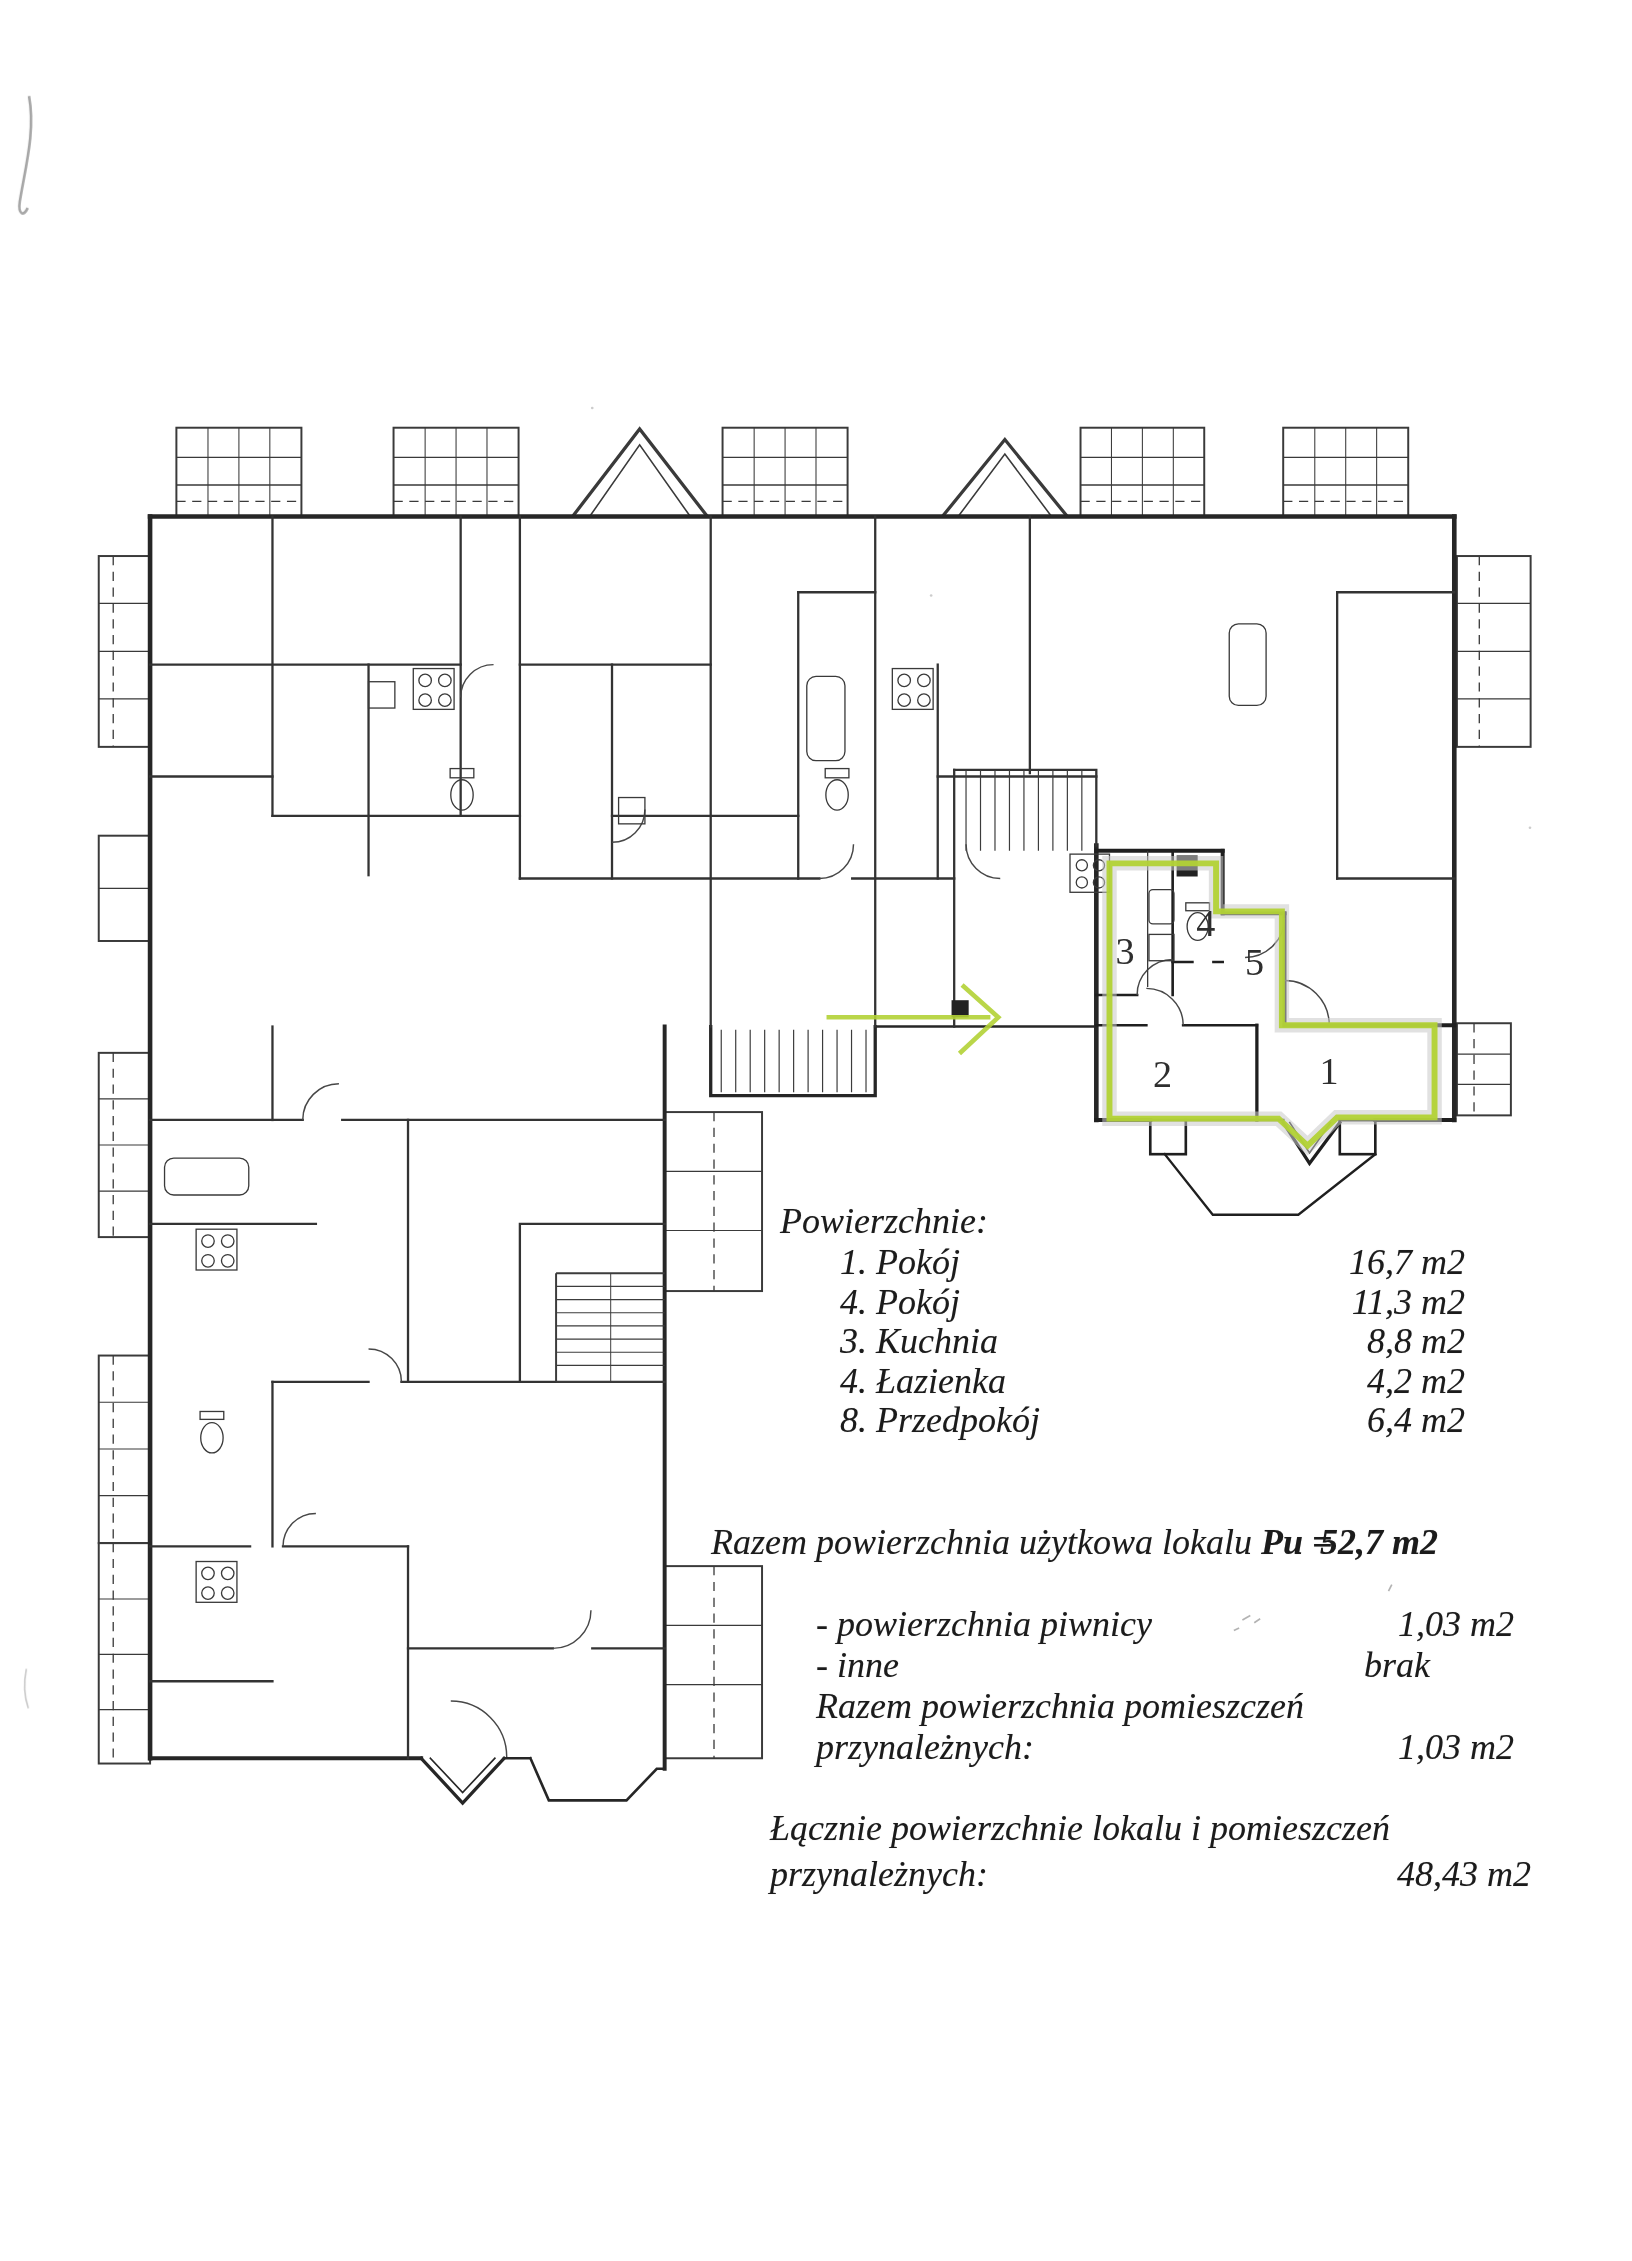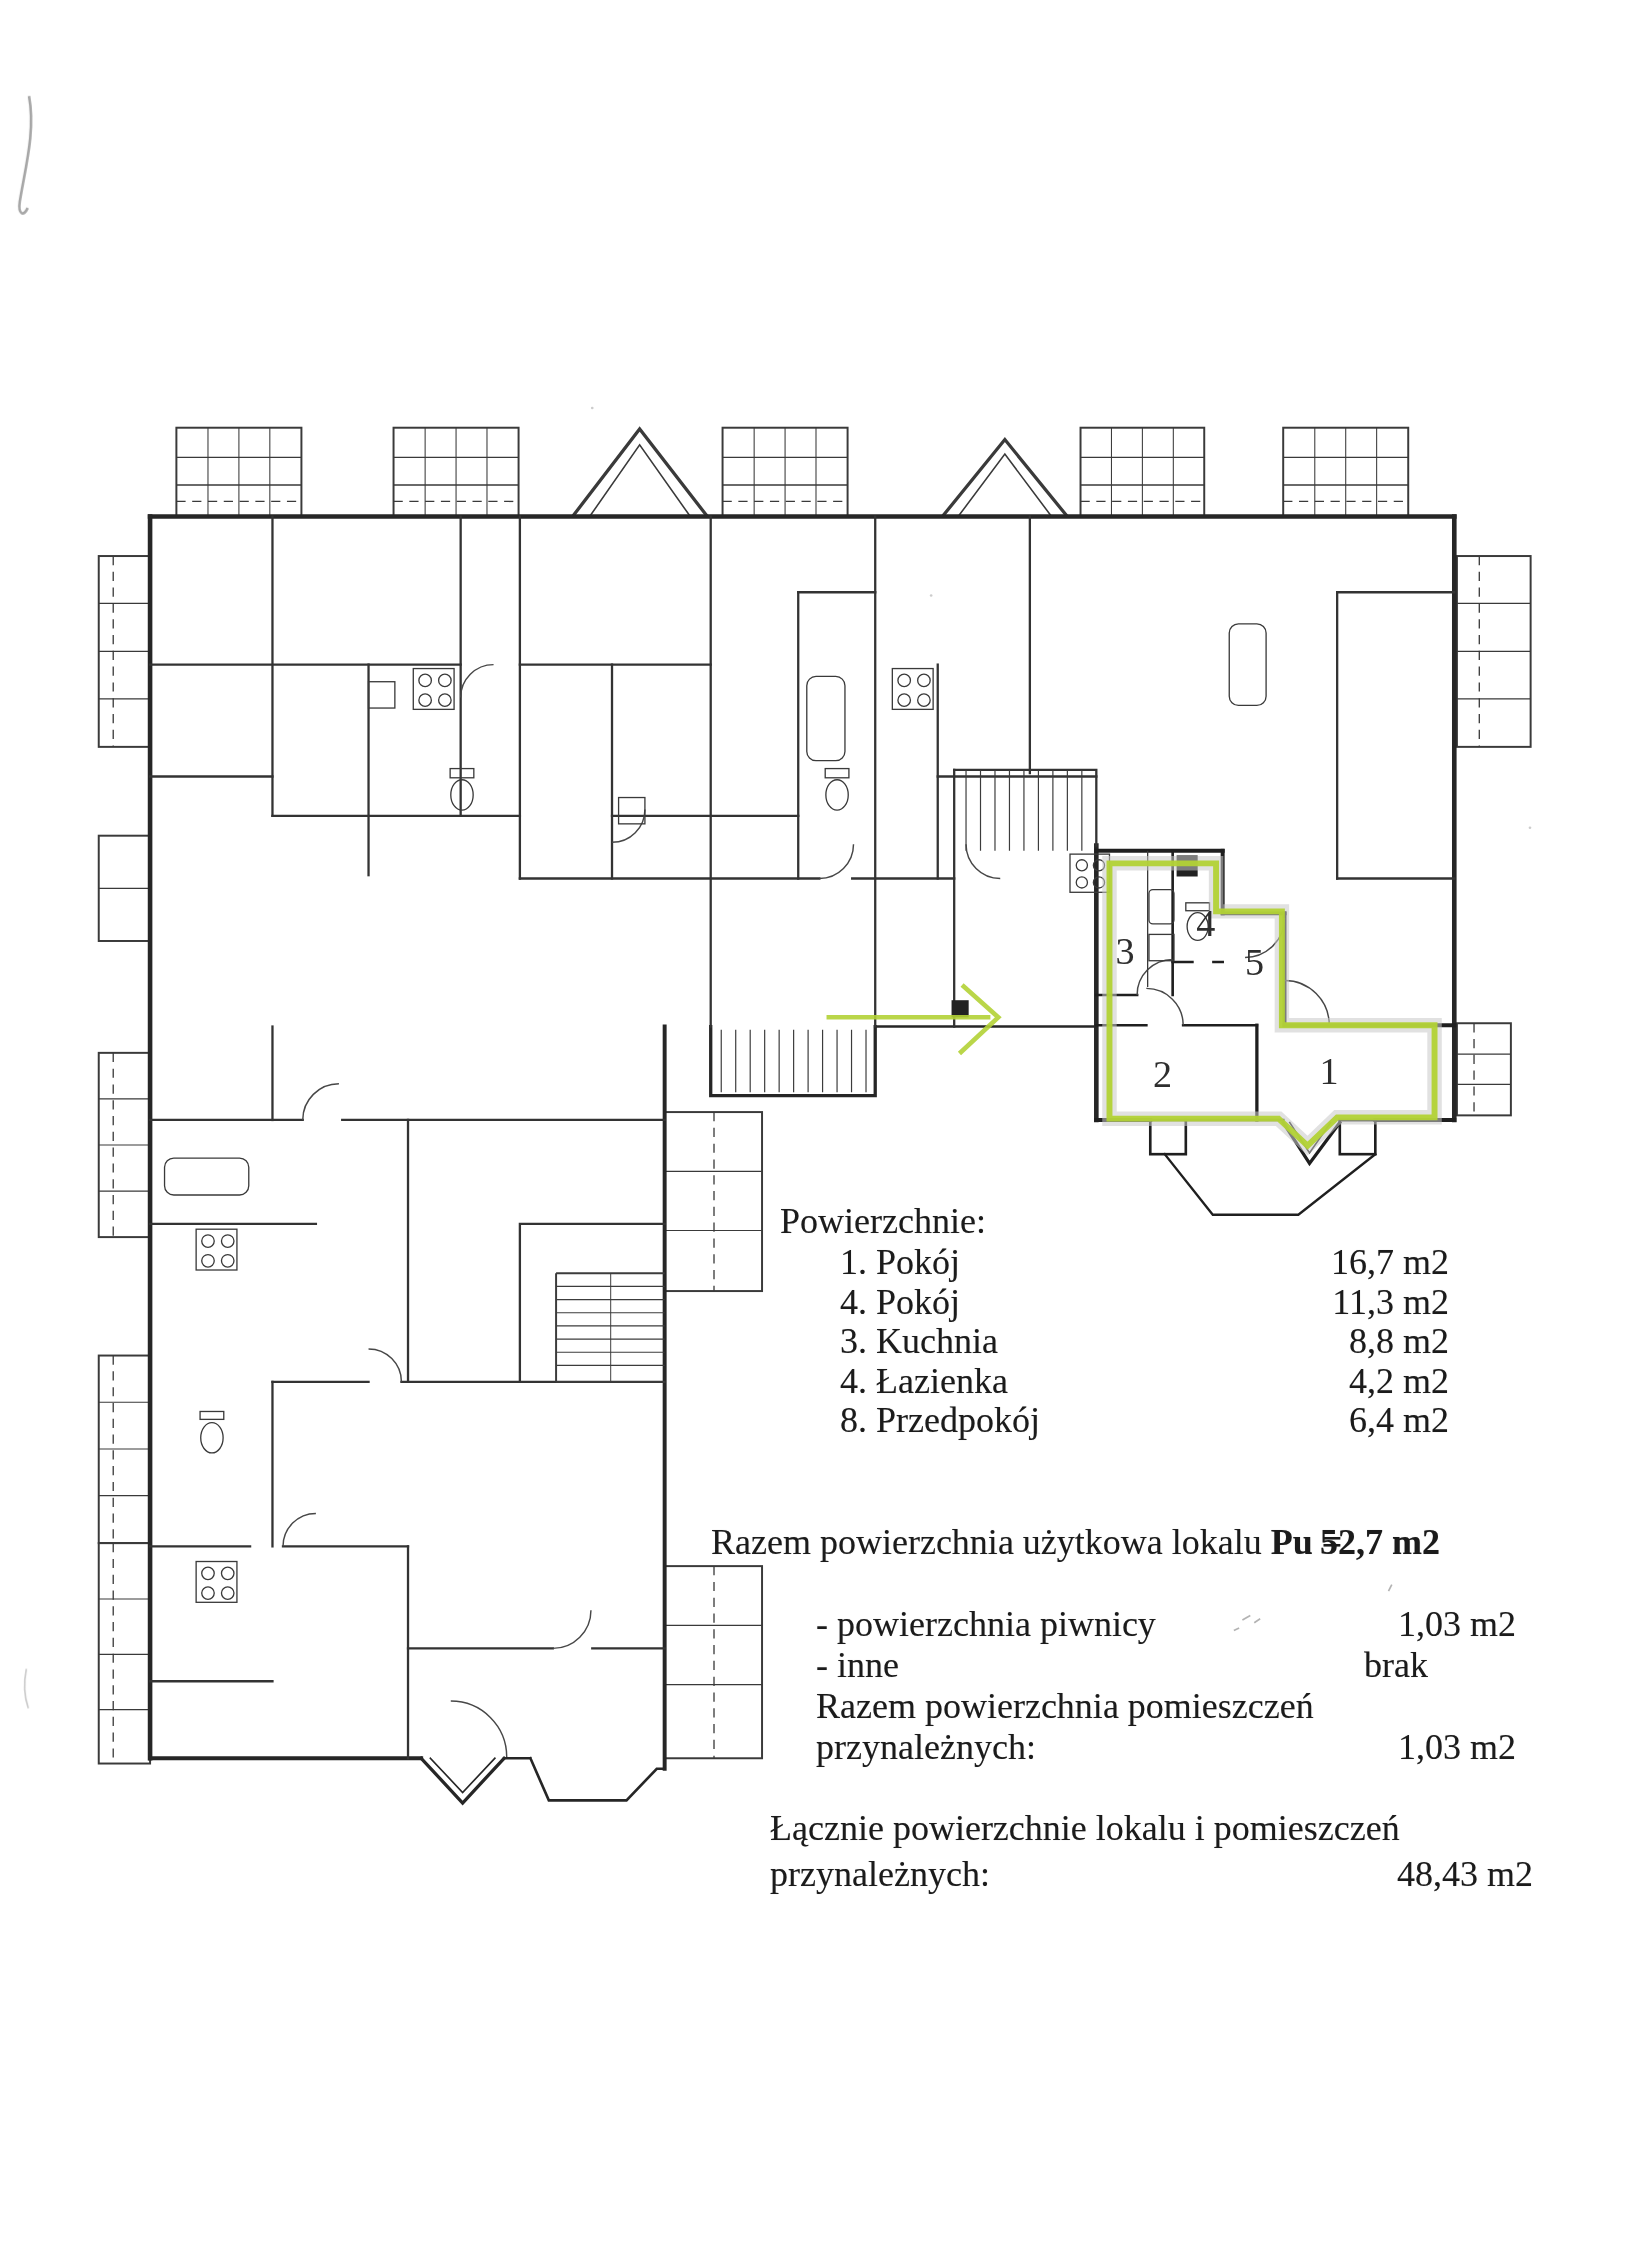--- a/index.html
+++ b/index.html
@@ -13,22 +13,23 @@
     overflow:hidden;
   }
   .plan-svg{position:absolute;left:0;top:0;}
   .t,.row{
     position:absolute;
     font-size:36px;
     line-height:1.05;
     white-space:nowrap;
     color:#1b1b1b;
     text-shadow:0 0 0.7px rgba(20,20,20,.35);
+    font-style:italic;
   }
-  .row .val{position:absolute;right:16px;}
+  .row .val{position:absolute;right:0;}
   .row .valfix{position:absolute;}
   .title{font-size:36px;}
 </style>
 </head>
 <body>
 
 <div class="page">
 
 <svg class="plan-svg" width="1632" height="2261" viewBox="0 0 2480 3436">
 

